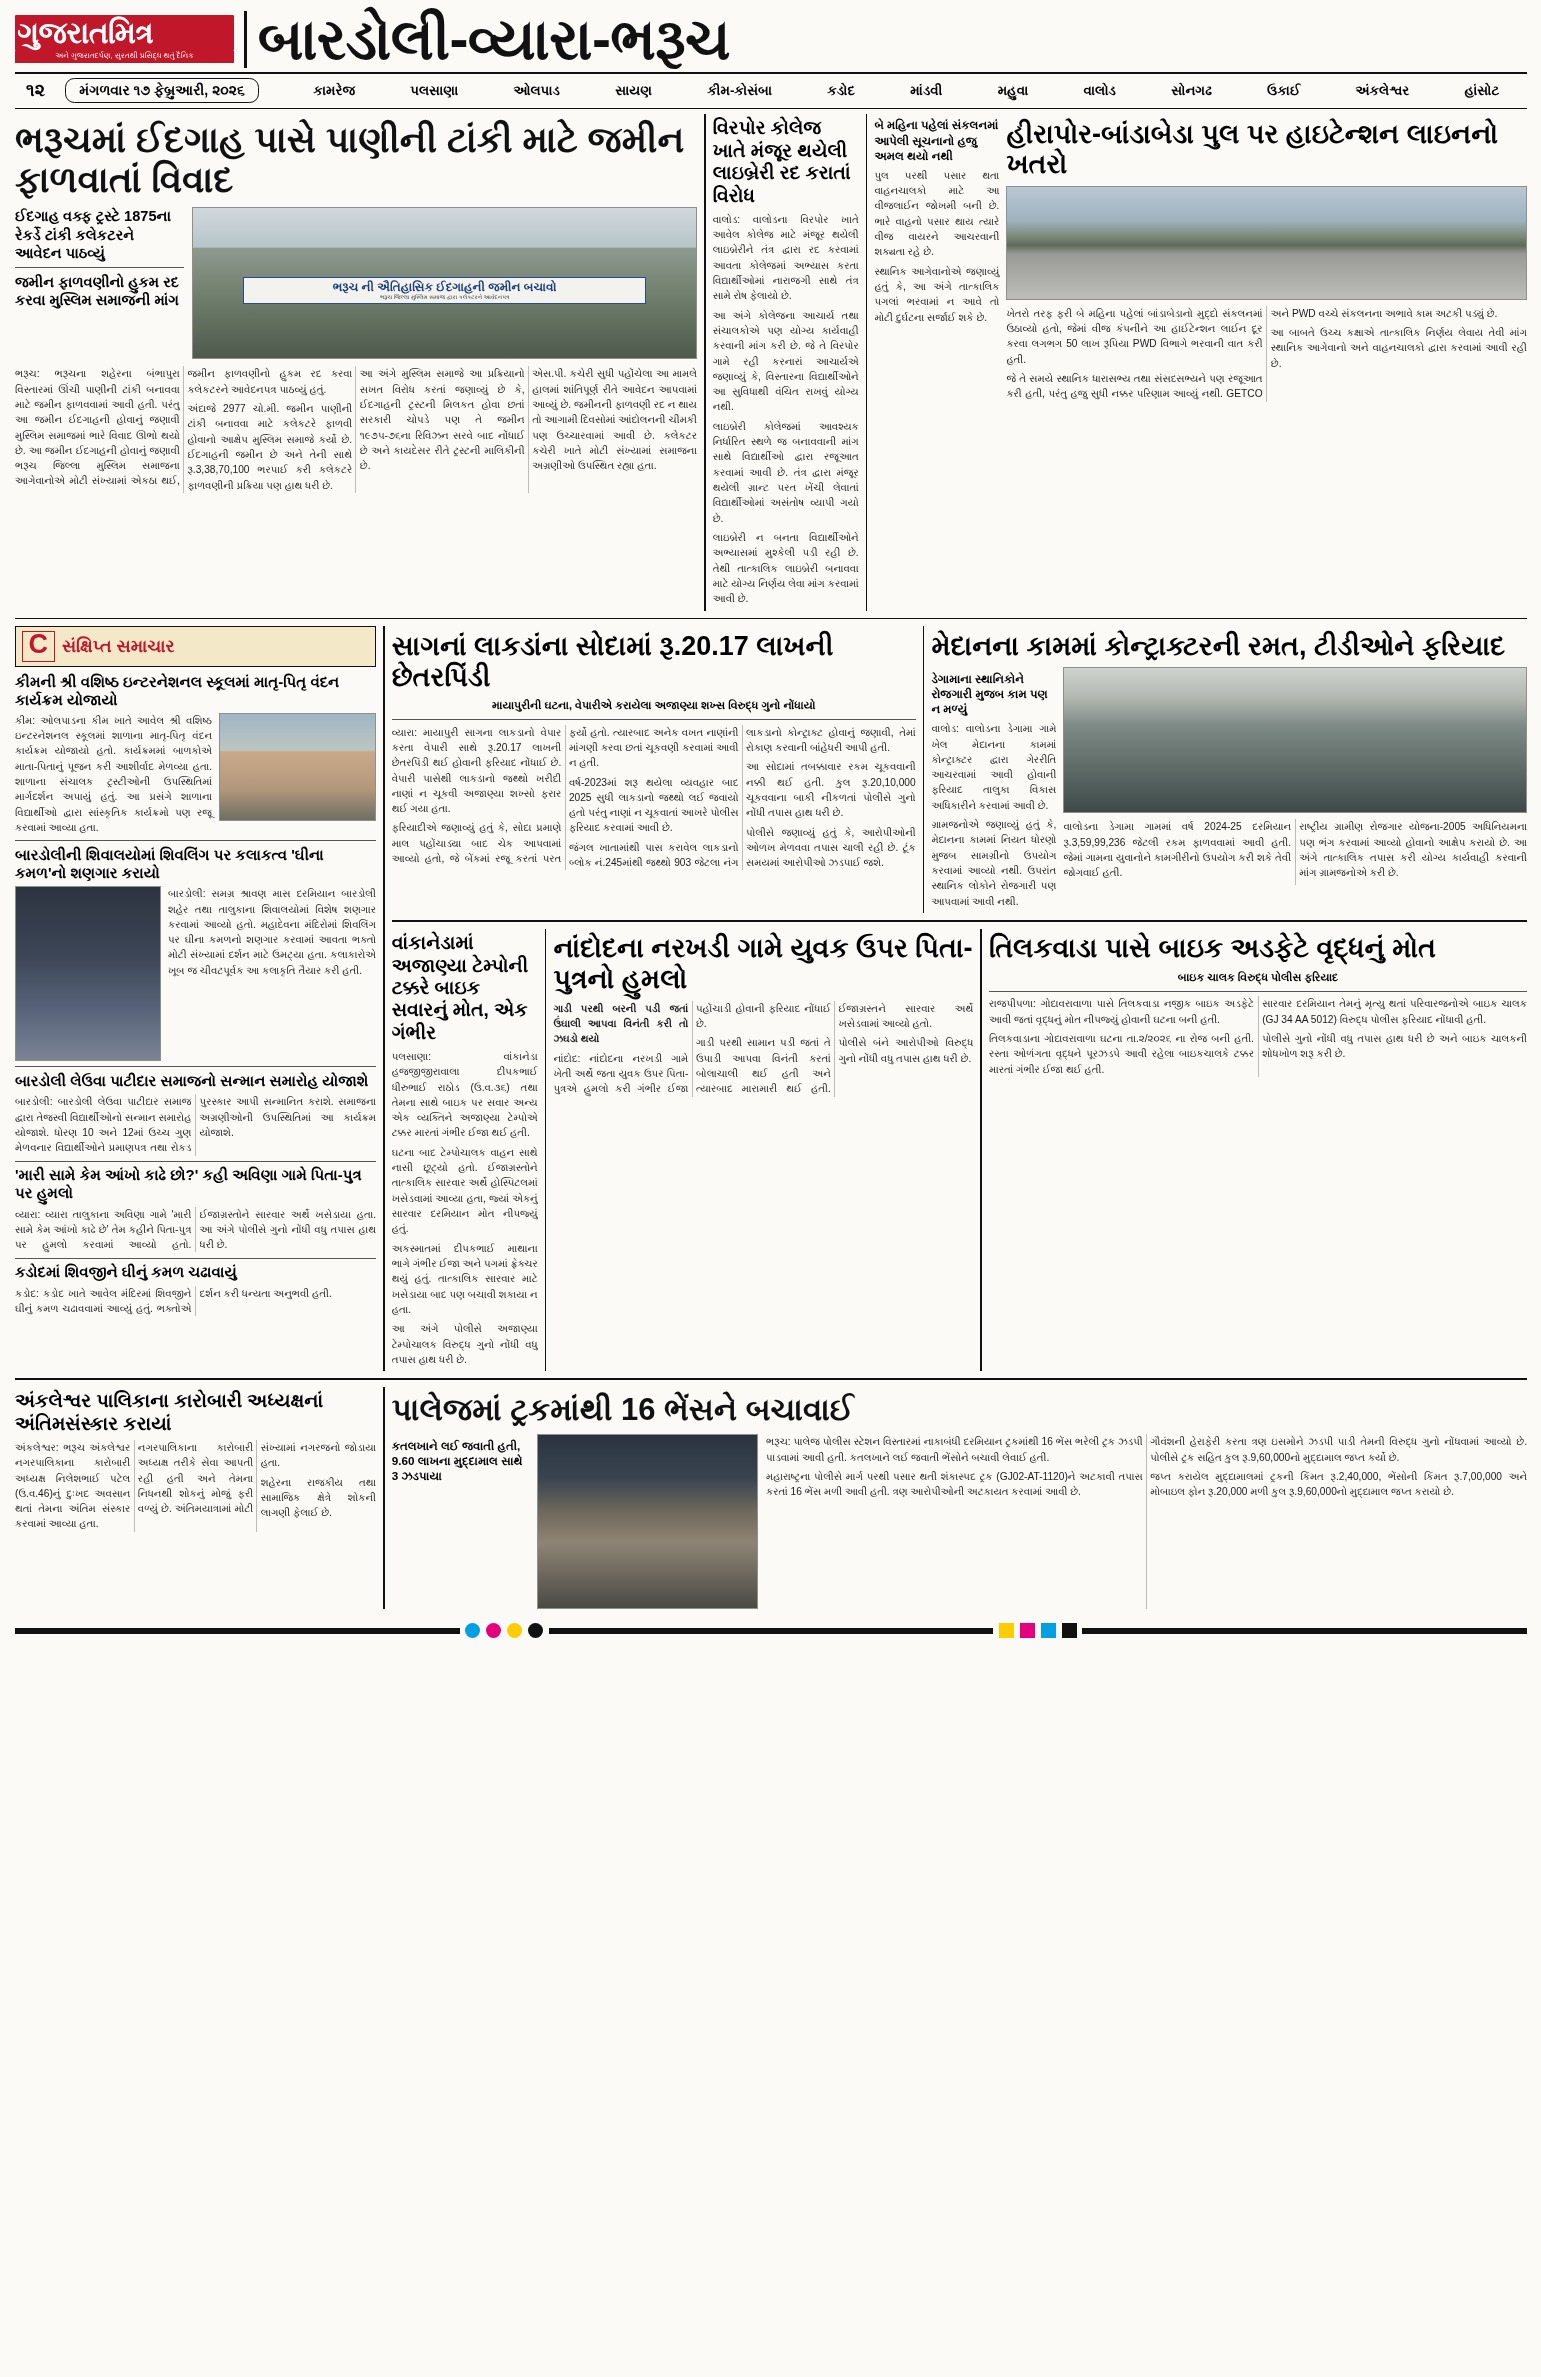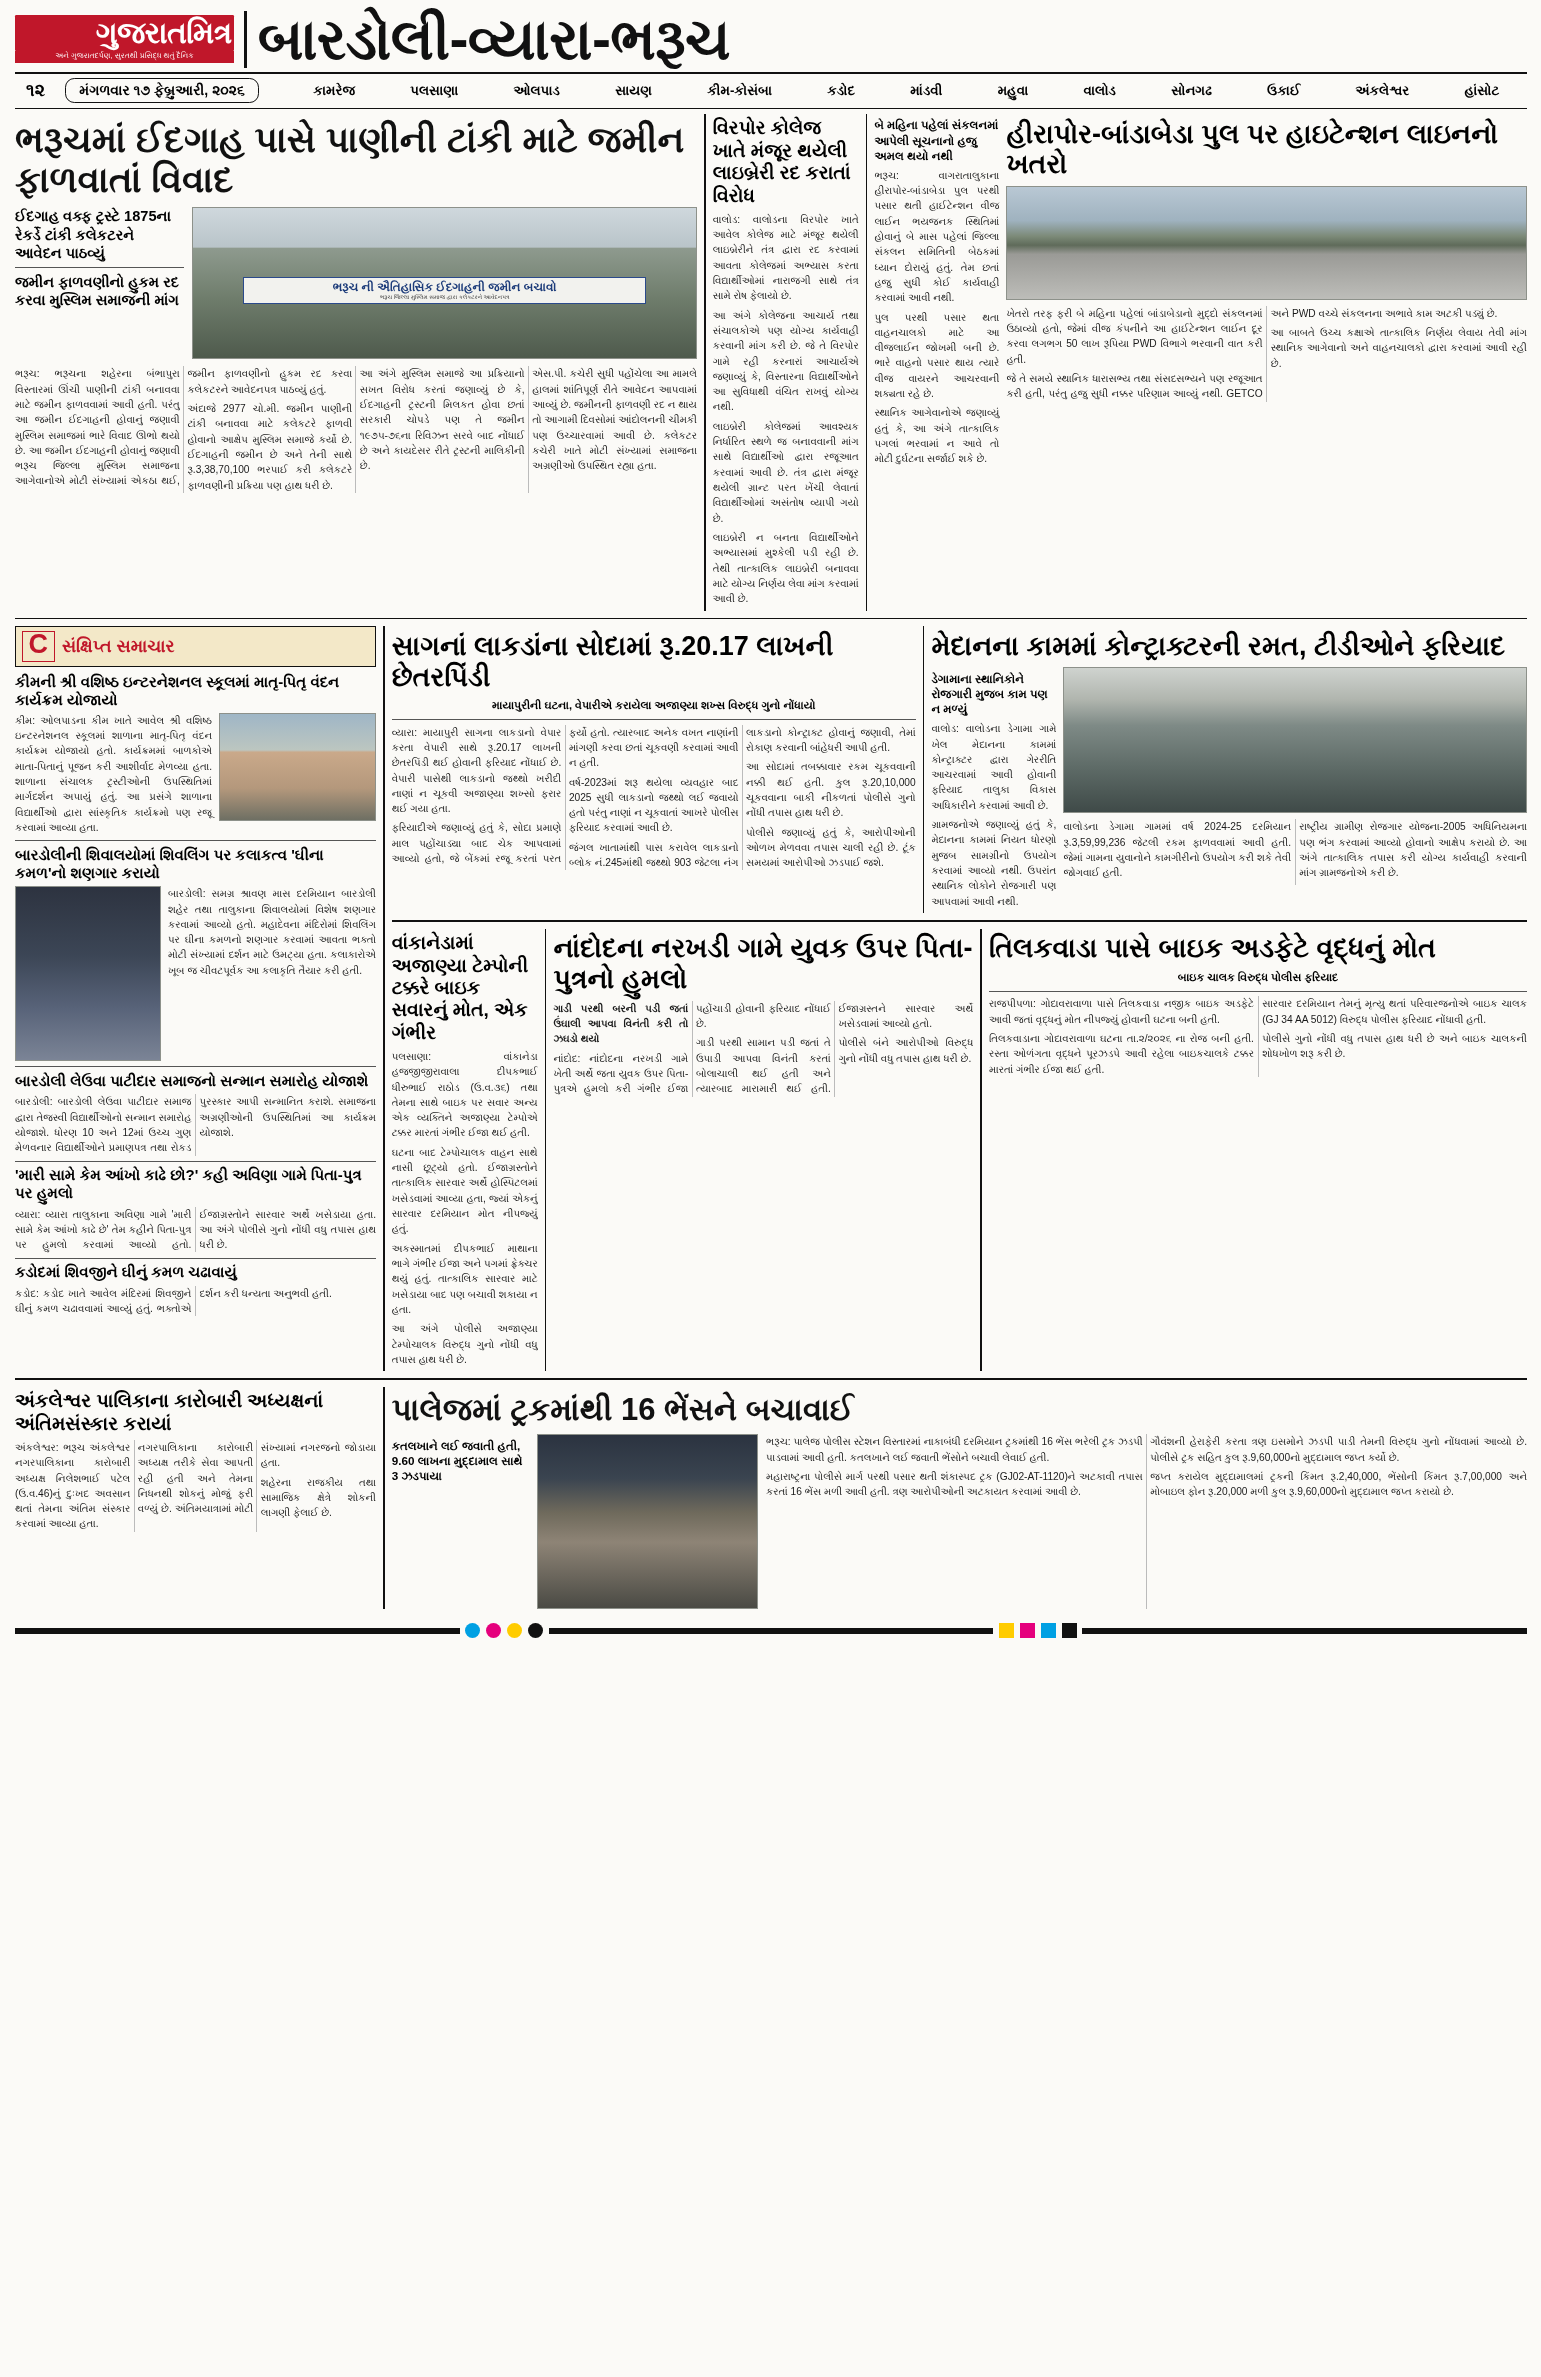--- a/index.html
+++ b/index.html
@@ -31,21 +31,21 @@
     flex-direction: column;
     justify-content: center;
     padding-right: 8.2px;
   }
   .logo-main {
     background: #c0172a;
     color: #fff;
     font-size: 30px;
     font-weight: bold;
     letter-spacing: -0.6px;
-    text-align: right;
+    text-align: left;
     padding: 3.5px 2.3px 2.3px 2.3px;
     line-height: 1;
     border-radius: 1.2px;
   }
   .logo-sub {
     background: #c0172a;
     color: #fff;
     font-size: 7.6px;
     text-align: center;
     padding: 1.2px 2.3px 2.9px 2.3px;
@@ -302,21 +302,20 @@
       </div>
     </div>
 
     <div class="rule-v"></div>
 
     <div style="flex:1;">
       <div style="display:flex; gap:7px;">
         <div style="width:125px;">
           <div class="subhead-bar">બે મહિના પહેલાં સંકલનમાં આપેલી સૂચનાનો હજુ અમલ થયો નથી</div>
           <div class="body-text">
-            <p>ભરૂચ: વાગરાતાલુકાના હીરાપોર-બાંડાબેડા પુલ પરથી પસાર થતી હાઈટેન્શન વીજ લાઈન ભયજનક સ્થિતિમાં હોવાનું બે માસ પહેલાં જિલ્લા સંકલન સમિતિની બેઠકમાં ધ્યાન દોરાયું હતું. તેમ છતાં હજુ સુધી કોઈ કાર્યવાહી કરવામાં આવી નથી.</p>
             <p>પુલ પરથી પસાર થતા વાહનચાલકો માટે આ વીજલાઈન જોખમી બની છે. ભારે વાહનો પસાર થાય ત્યારે વીજ વાયરને આચરવાની શક્યતા રહે છે.</p>
             <p>સ્થાનિક આગેવાનોએ જણાવ્યું હતું કે, આ અંગે તાત્કાલિક પગલાં ભરવામાં ન આવે તો મોટી દુર્ઘટના સર્જાઈ શકે છે.</p>
           </div>
         </div>
         <div style="flex:1;">
           <h2 class="head-l">હીરાપોર-બાંડાબેડા પુલ પર હાઇટેન્શન લાઇનનો ખતરો</h2>
           <div class="photo ph-road" style="height:114px; margin-bottom:5.8px;"></div>
           <div class="body-text cols-2">
             <p>ખેતરો તરફ ફરી બે મહિના પહેલાં બાંડાબેડાનો મુદ્દો સંકલનમાં ઉઠાવ્યો હતો, જેમાં વીજ કંપનીને આ હાઈટેન્શન લાઈન દૂર કરવા લગભગ 50 લાખ રૂપિયા PWD વિભાગે ભરવાની વાત કરી હતી.</p>
             <p>જે તે સમયે સ્થાનિક ધારાસભ્ય તથા સંસદસભ્યને પણ રજૂઆત કરી હતી, પરંતુ હજુ સુધી નક્કર પરિણામ આવ્યું નથી. GETCO અને PWD વચ્ચે સંકલનના અભાવે કામ અટકી પડ્યું છે.</p>

